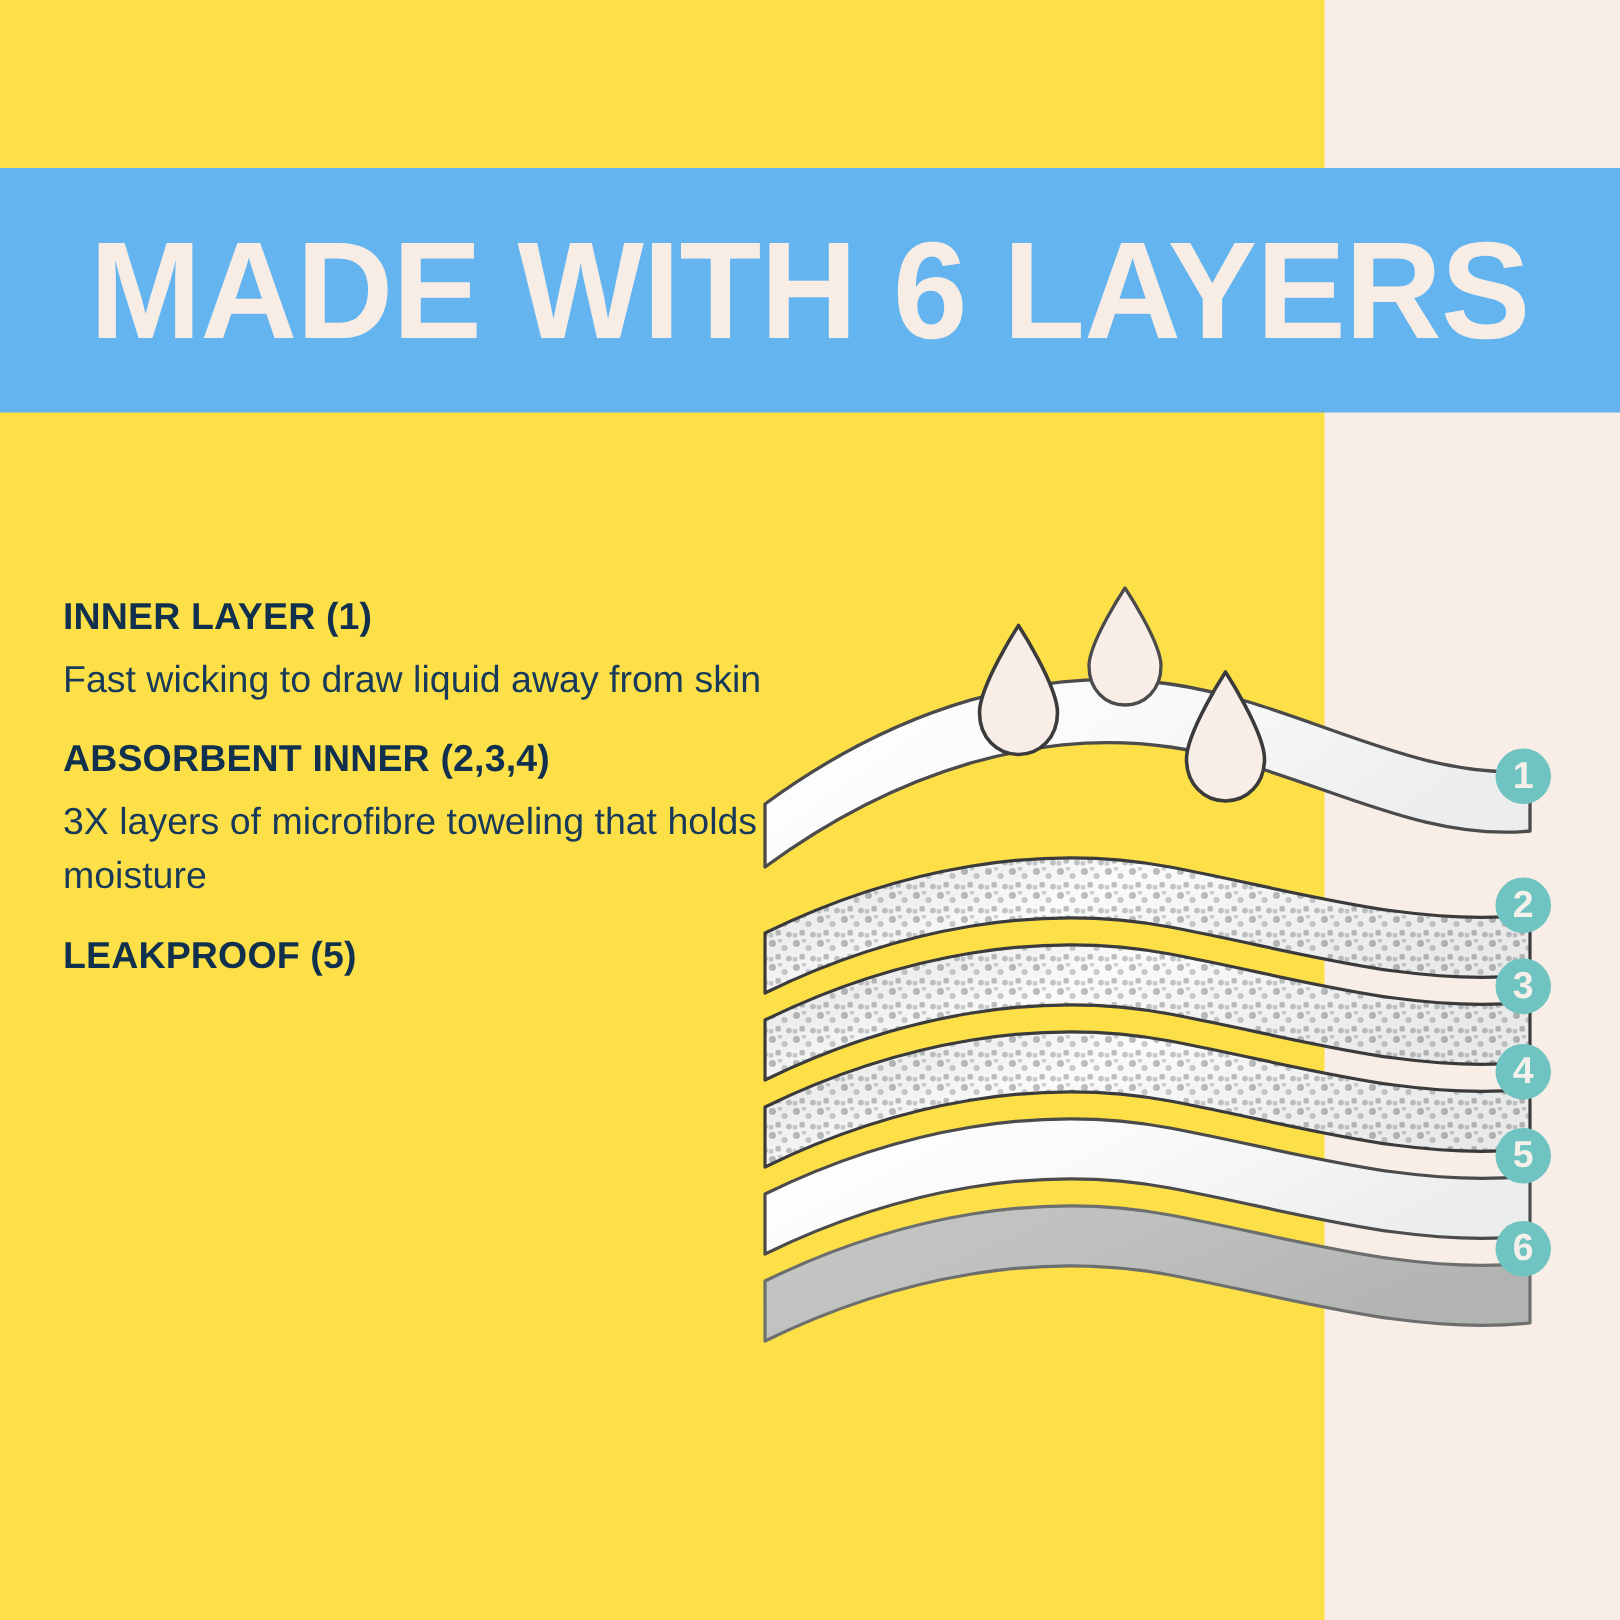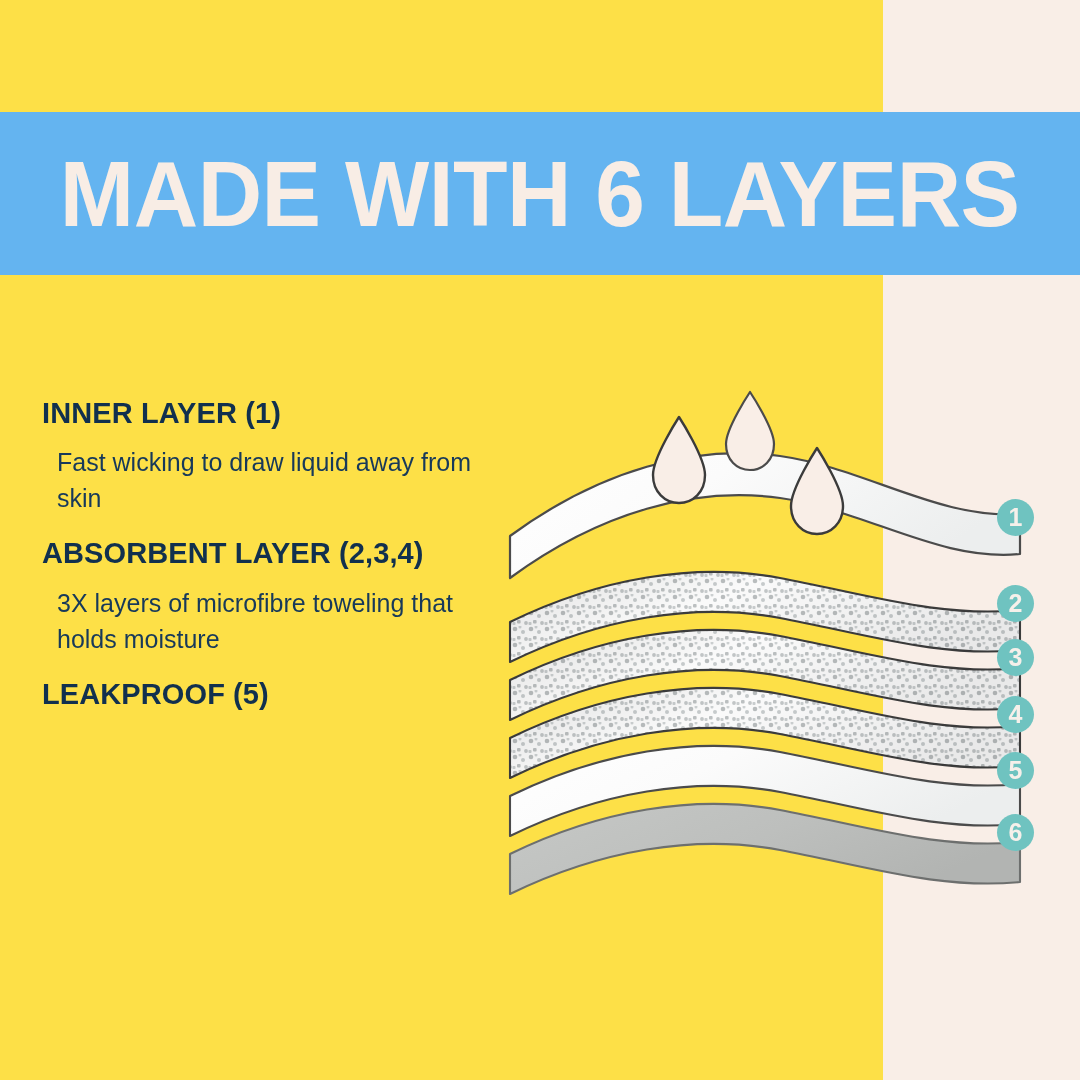--- a/index.html
+++ b/index.html
@@ -55,35 +55,35 @@
     top: 398px;
     width: 475px;
   }
   .block {
     margin-bottom: 22px;
   }
   .block:last-child { margin-bottom: 0; }
 
   .block-title {
     font-family: "Liberation Sans", sans-serif;
-    font-size: 29px;
+    font-size: 25px;
     font-weight: 700;
     color: #11304e;
     letter-spacing: 0.1px;
     margin: 0 0 10px 0;
     line-height: 1.08;
     white-space: nowrap;
   }
   .block-desc {
     font-family: "Liberation Sans", sans-serif;
     font-size: 25px;
     font-weight: 400;
     color: #17395a;
     line-height: 1.44;
-    margin: 15px;
+    margin: 0;
   }
 
   
   .illustration {
     position: absolute;
     left: 480px;
     top: 370px;
     width: 600px;
     height: 600px;
   }
@@ -122,21 +122,21 @@
   </div>
 
   <div class="text-col">
 
     <div class="block">
       <h2 class="block-title">INNER LAYER (1)</h2>
       <p class="block-desc">Fast wicking to draw liquid away from skin</p>
     </div>
 
     <div class="block">
-      <h2 class="block-title">ABSORBENT LAYER (2,3,4)</h2>
+      <h2 class="block-title">ABSORBENT INNER (2,3,4)</h2>
       <p class="block-desc">3X layers of microfibre toweling that holds moisture</p>
     </div>
 
     <div class="block">
       <h2 class="block-title">LEAKPROOF (5)</h2>
     </div>
 
 
   </div>
 

